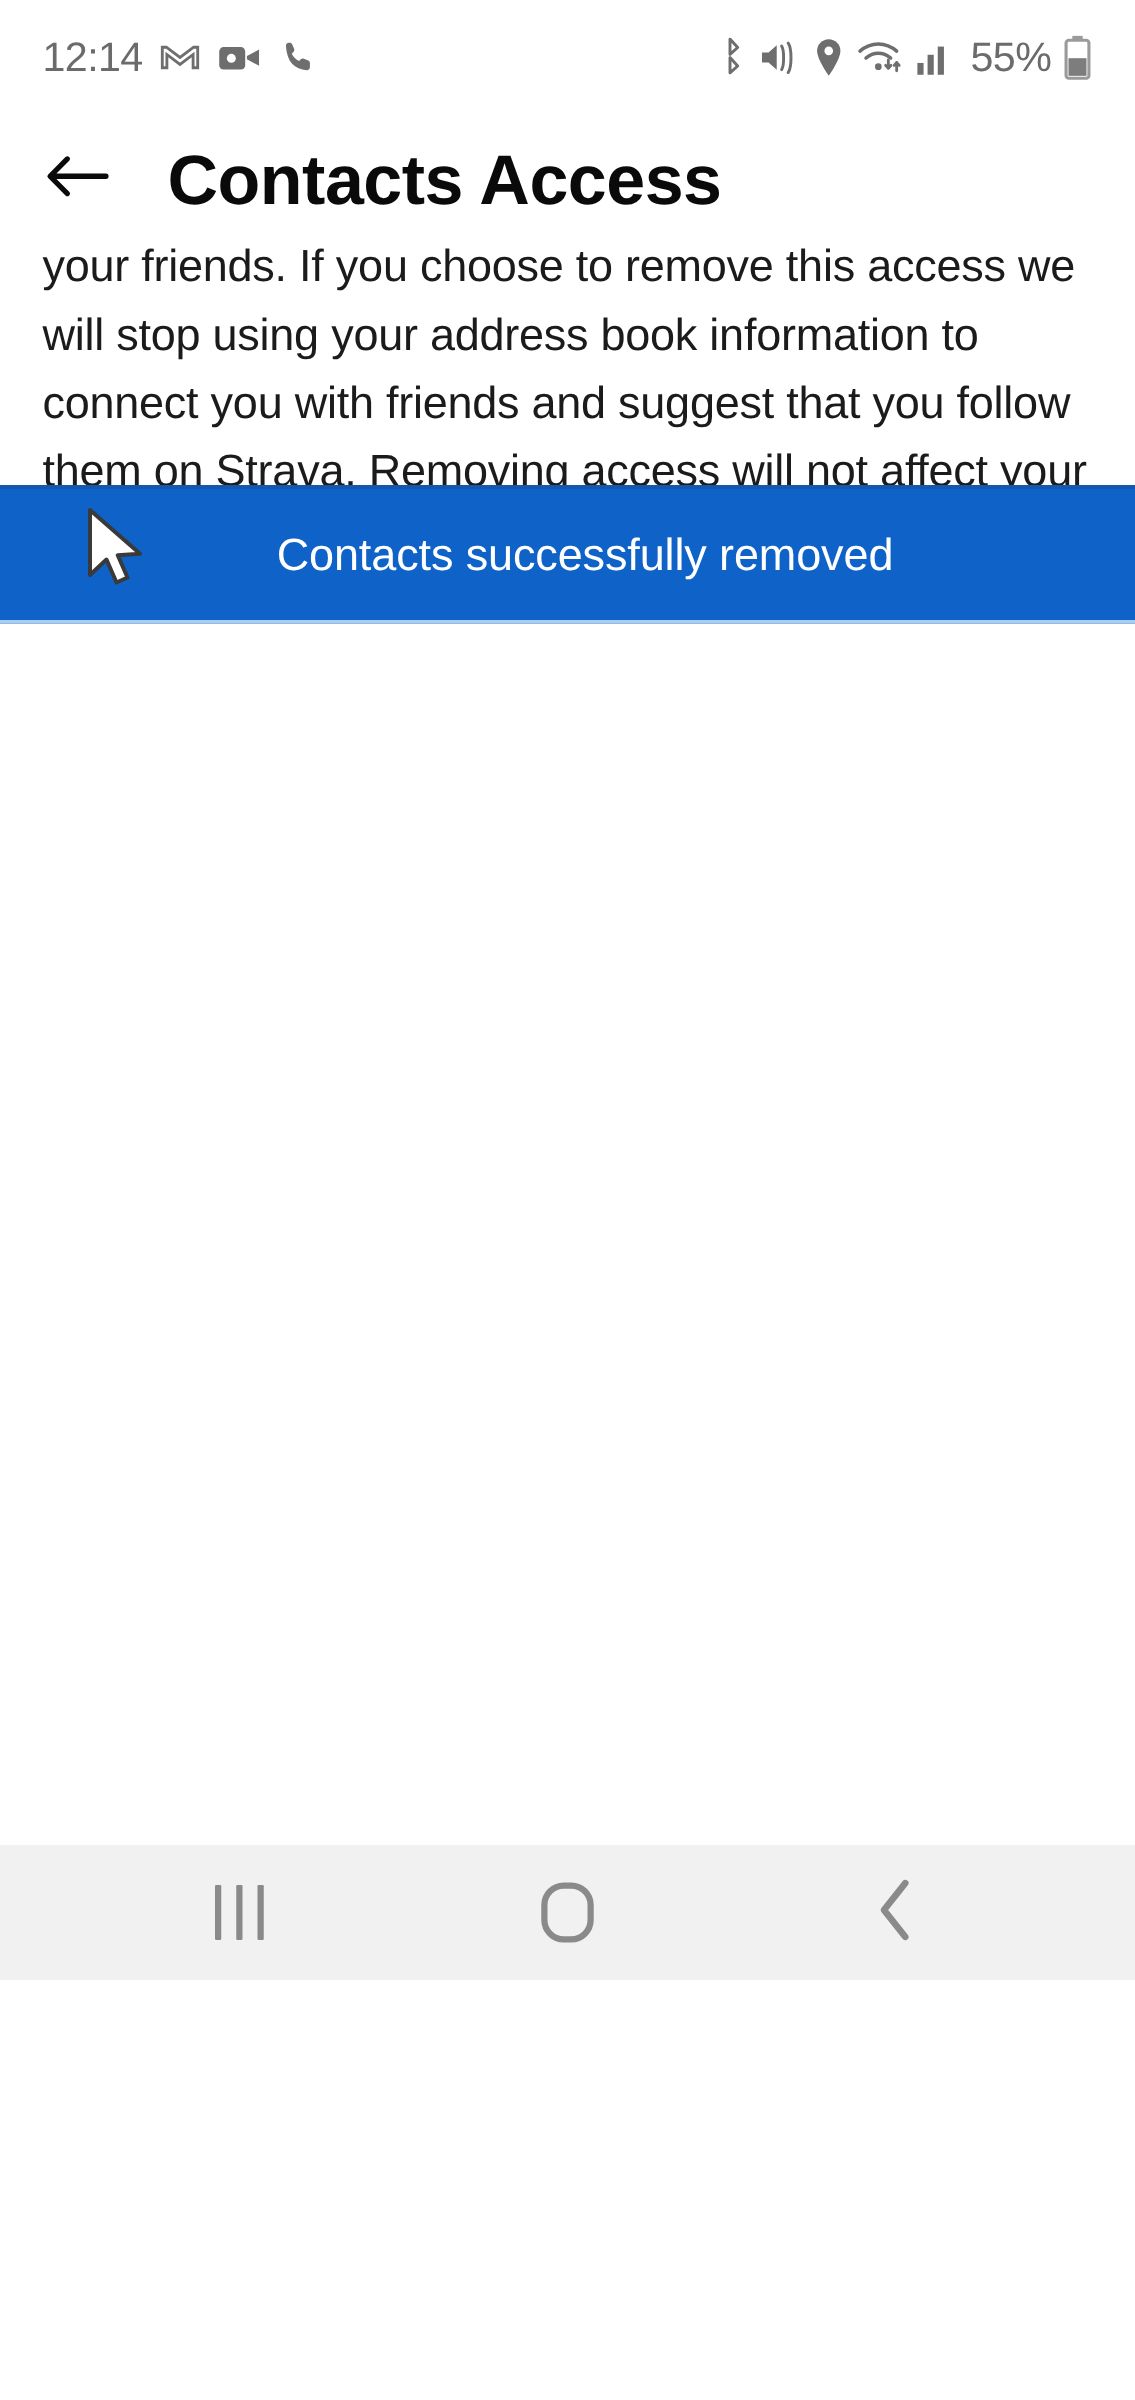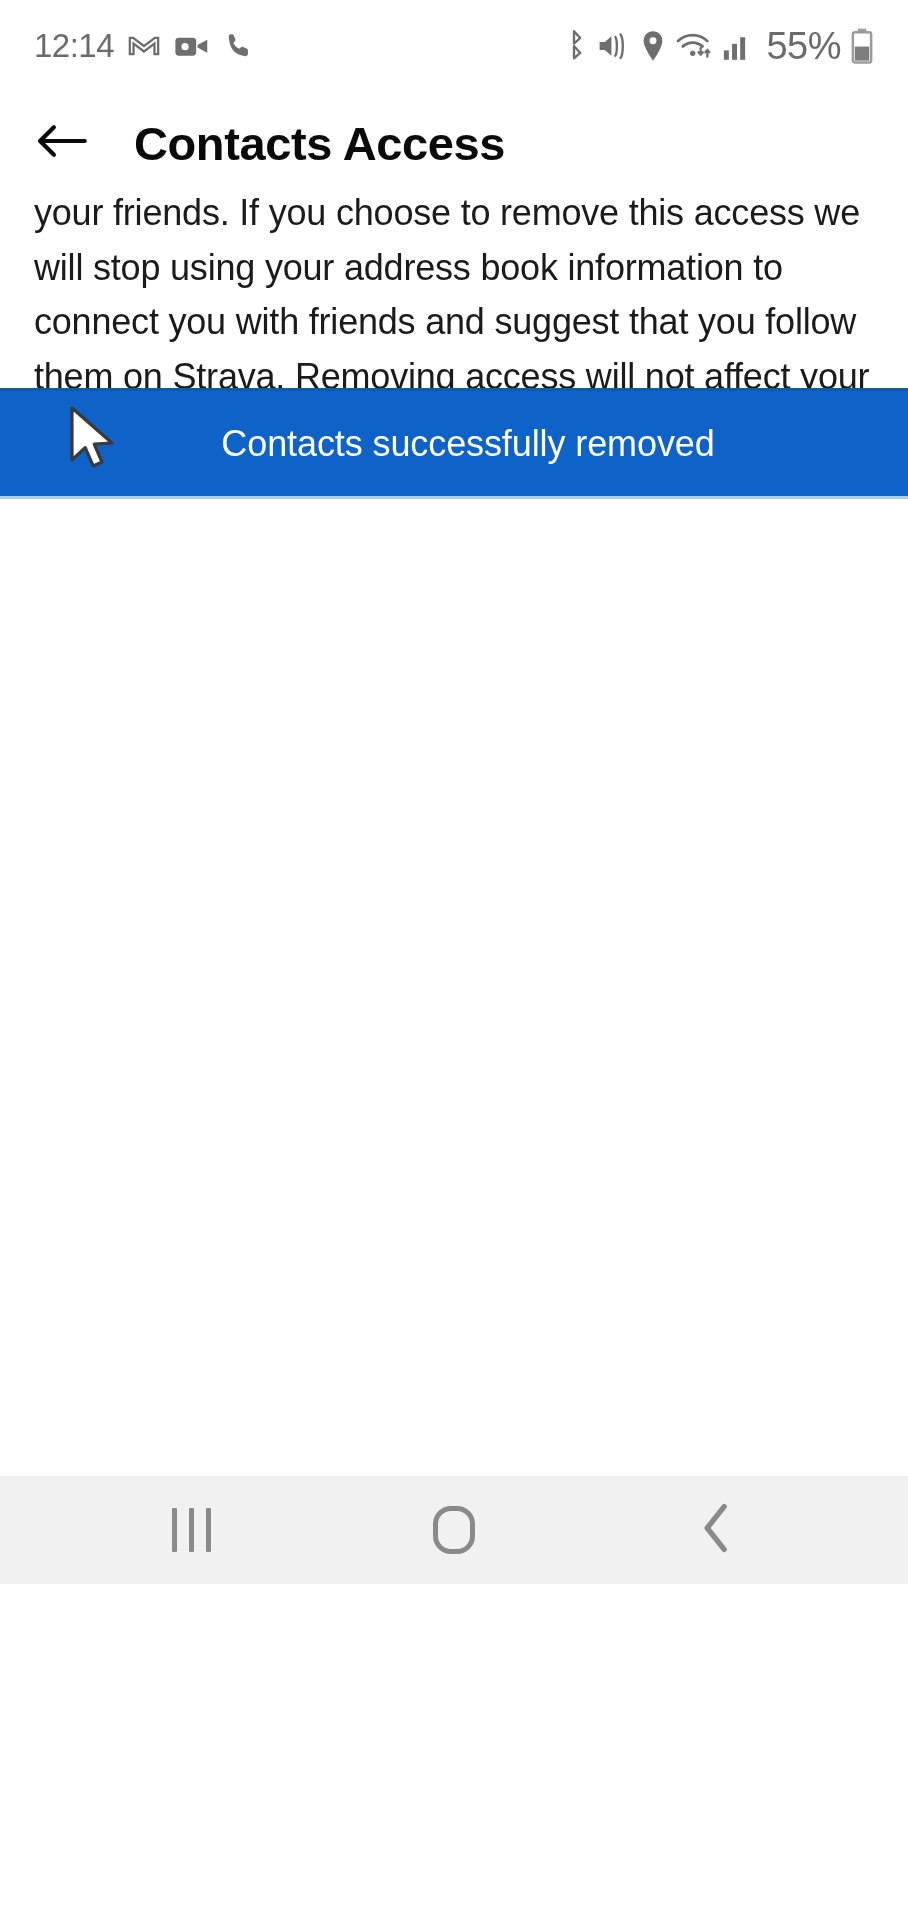--- a/index.html
+++ b/index.html
@@ -24,38 +24,38 @@
     padding:0 34px;
     background:#ffffff;
     color:#6e6e6e;
   }
   .sb-left { display:flex; align-items:center; gap:13px; }
   .sb-right { display:flex; align-items:center; gap:9px; margin-left:auto; }
   .sb-time {
     font-size:33px; letter-spacing:-0.5px; color:#6b6b6b;
     font-family:"Liberation Sans", sans-serif;
   }
-  .sb-batt-text { font-size:38px; color:#6b6b6b; letter-spacing:-0.5px; margin-left:5px; }
+  .sb-batt-text { font-size:33px; color:#6b6b6b; letter-spacing:-0.5px; margin-left:5px; }
   .sb-ico { display:inline-flex; align-items:center; justify-content:center; }
   .sb-ico svg { display:block; }
 
   
   .appbar {
     flex:0 0 102px;
     display:flex; align-items:center;
     padding:0 34px;
     background:#ffffff;
   }
   .back-btn {
     width:56px; height:56px;
     display:flex; align-items:center; justify-content:center;
     cursor:pointer;
   }
   .appbar-title {
-    font-size:47px;
+    font-size:56px;
     font-weight:bold;
     color:#0a0a0a;
     margin-left:44px;
     letter-spacing:-0.4px;
     white-space:nowrap;
   }
 
   
   .content {
     position:relative;

